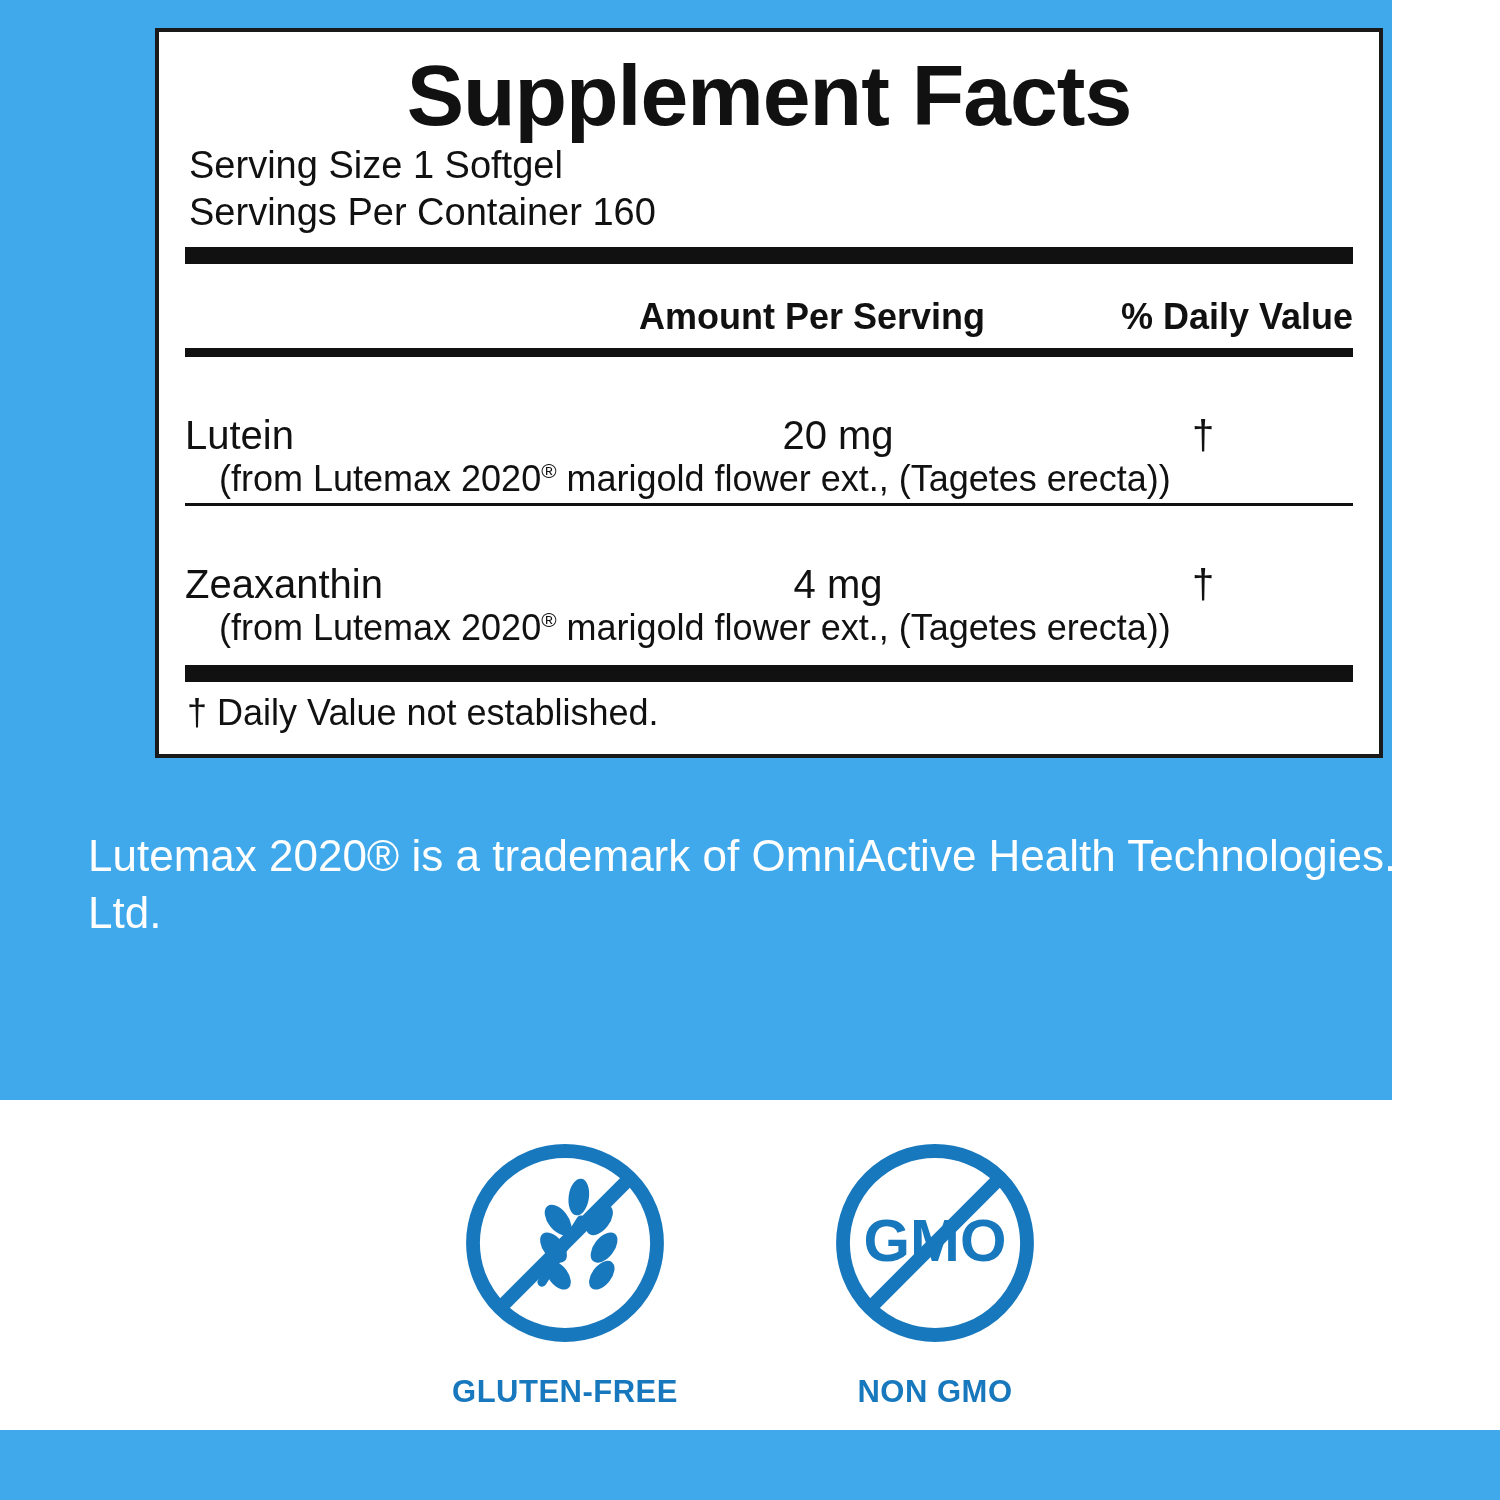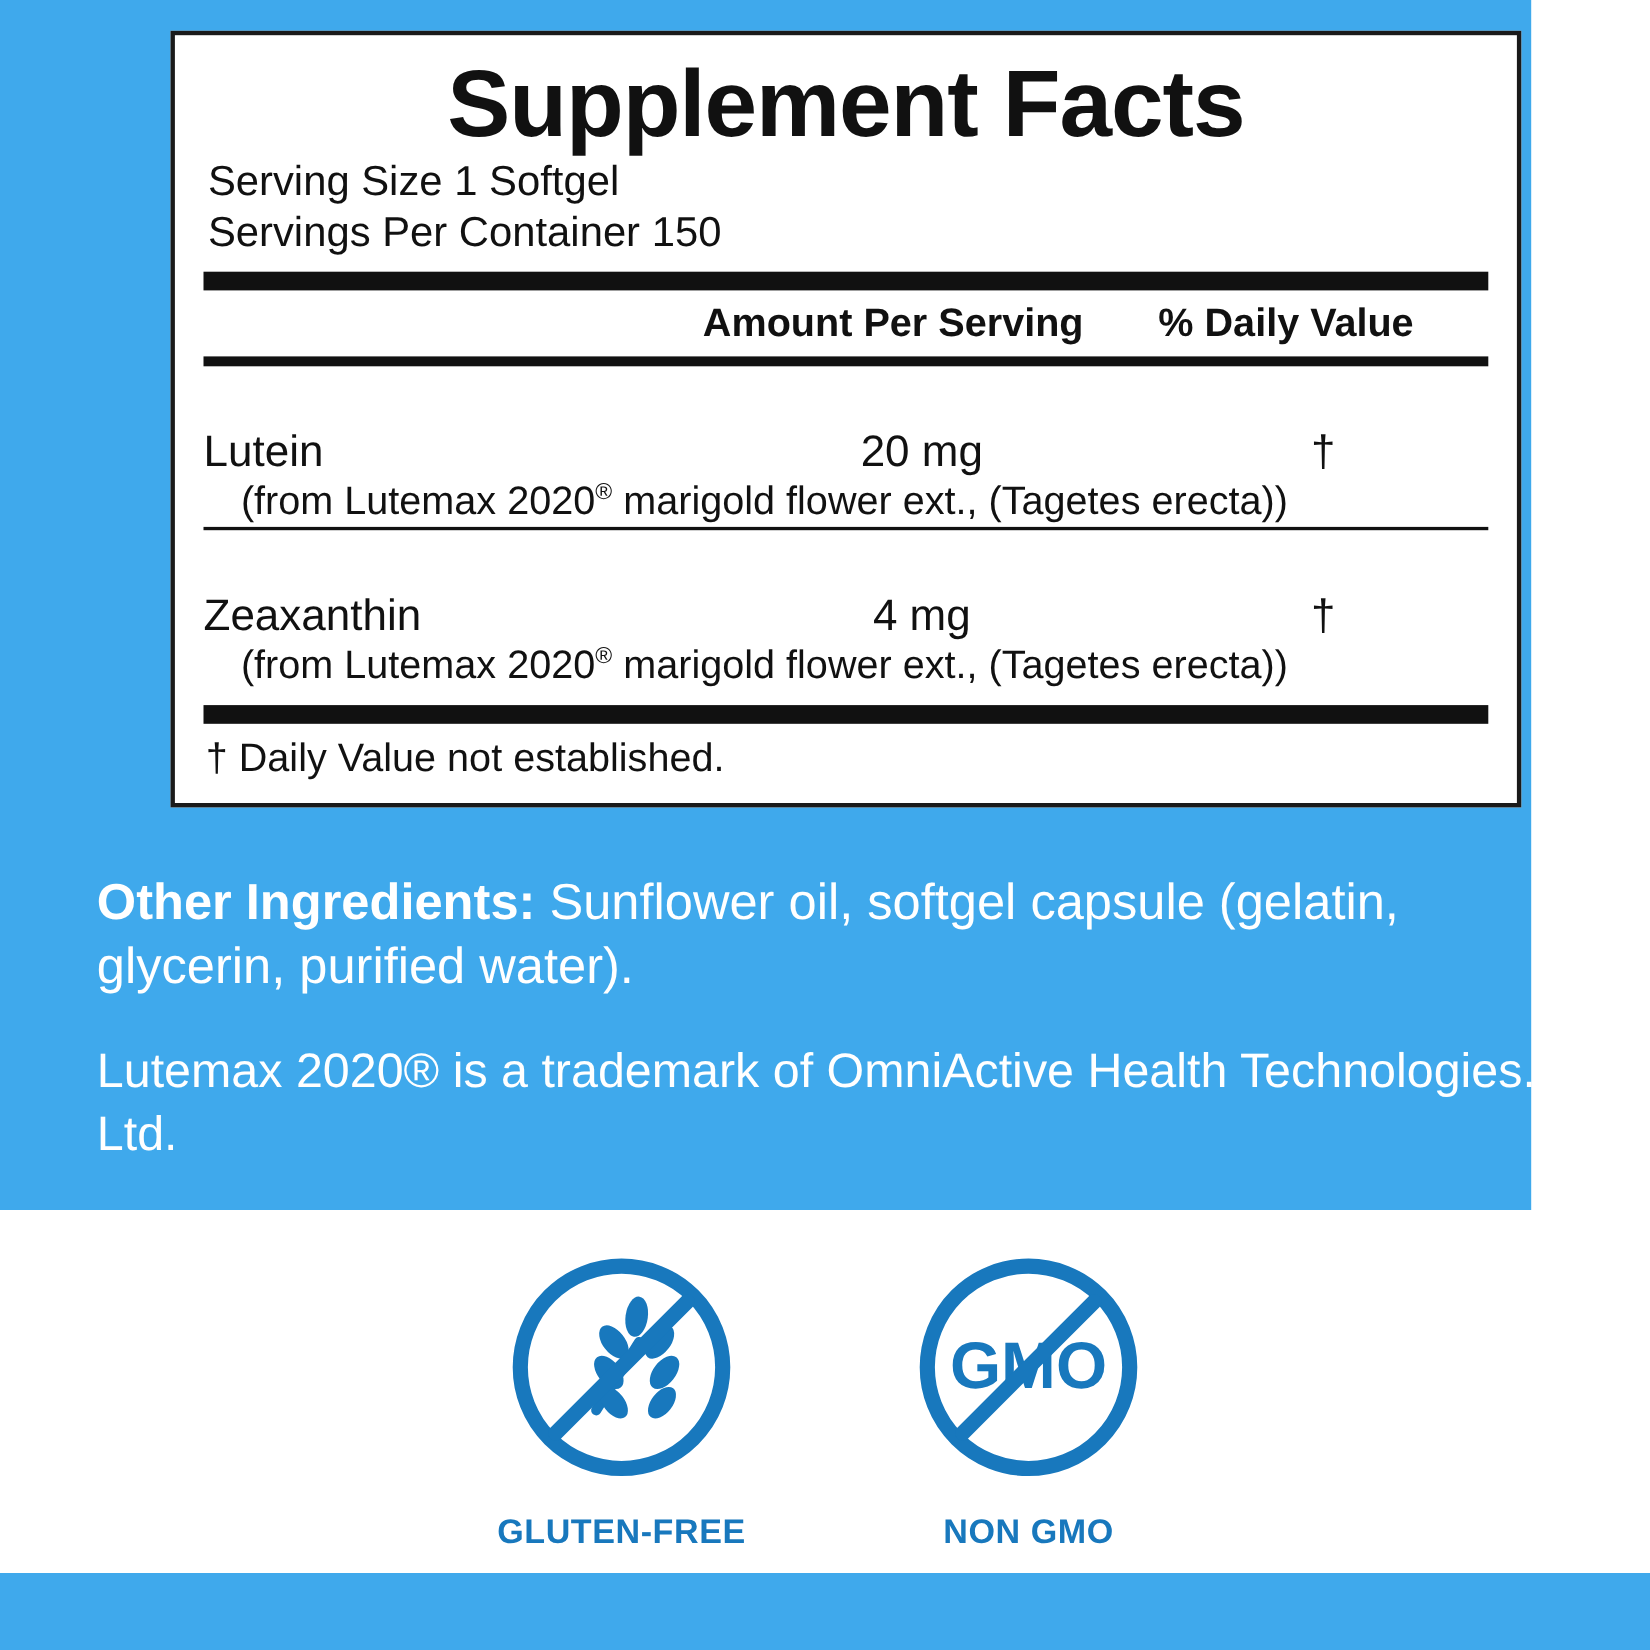--- a/index.html
+++ b/index.html
@@ -76,21 +76,22 @@
     color: #111;
     padding: 8px 0 10px 0;
     gap: 26px;
   }
   .col-head .amt {
     width: 430px;
     text-align: center;
   }
   .col-head .dv {
     width: 300px;
-    text-align: left;
+    text-align: right;
+    margin-top: 24px;
   }
 
   .nutrient-row {
     padding: 8px 0 4px 0;
   }
   .nutrient-main {
     display: flex;
     align-items: baseline;
     font-size: 40px;
     color: #111;
@@ -191,21 +192,21 @@
 </head>
 <body>
 
 <div class="page">
 
   <div class="facts-panel">
 
     <div class="facts-title">Supplement Facts</div>
 
     <div class="serving-line">Serving Size  1 Softgel</div>
-    <div class="serving-line">Servings Per Container  150</div>
+    <div class="serving-line">Servings Per Container  160</div>
 
     <div class="rule-thick"></div>
 
     <div class="col-head">
       <div class="amt">Amount Per Serving</div>
       <div class="dv">% Daily Value</div>
     </div>
 
     <div class="rule-med"></div>
 
@@ -228,21 +229,20 @@
       </div>
       <div class="nutrient-sub"><span>(from Lutemax 2020</span><span class="sup">®</span><span> marigold flower ext., (</span><span class="ital">Tagetes erecta</span><span>))</span></div>
     </div>
 
     <div class="rule-thick"></div>
 
     <div class="footnote">† Daily Value not established.</div>
   </div>
 
   <div class="blue-text">
-    <div class="other-ing"><span class="lead">Other Ingredients:</span><span> Sunflower oil, softgel capsule (gelatin, glycerin, purified water).</span></div>
     <div class="tm-note">Lutemax 2020® is a trademark of OmniActive Health Technologies. Ltd.</div>
   </div>
 
   <div class="badge-strip">
     <div class="badges">
 
       <div class="badge">
         <span>
           <svg width="230" height="230" viewBox="0 0 100 100" aria-hidden="true">
             <circle cx="50" cy="50" r="40" fill="none" stroke="#1878bd" stroke-width="6"></circle>

